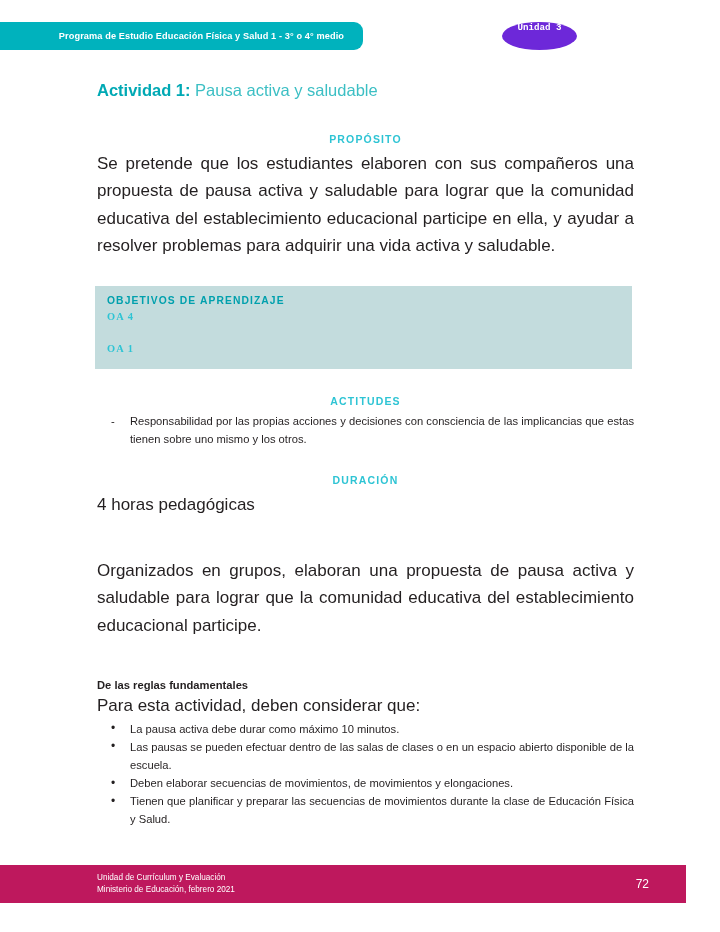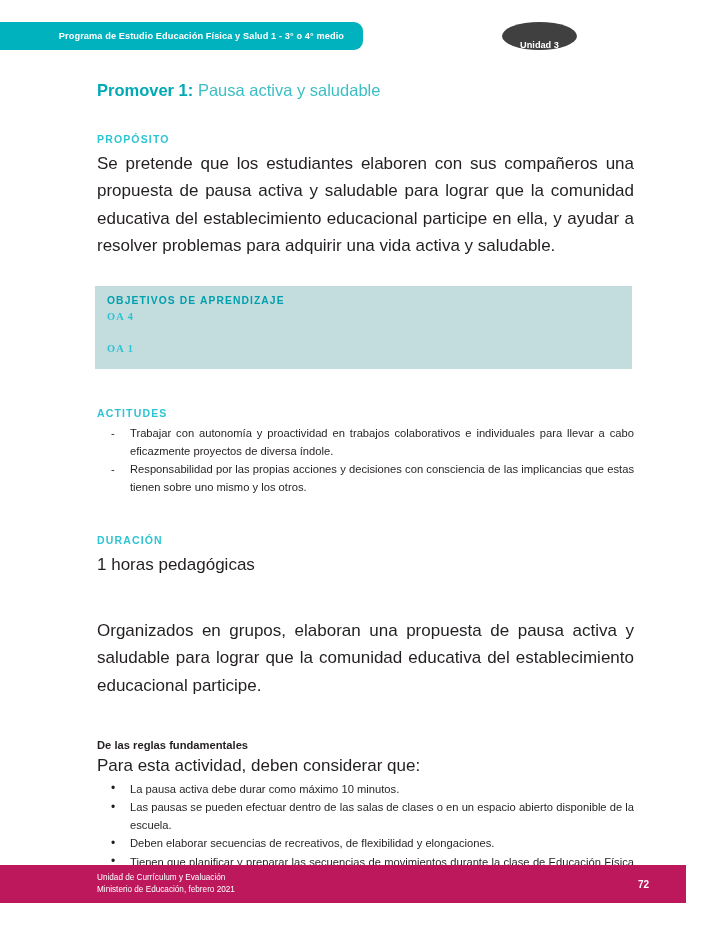--- a/index.html
+++ b/index.html
@@ -47,25 +47,26 @@
     letter-spacing: 0.1px;
     white-space: nowrap;
   }
 
   .unit-badge {
     position: absolute;
     right: 35px;
     top: 22px;
     width: 75px;
     height: 28px;
-    background: #404040;
+    background: #6d28d9;
     border-radius: 50%;
     display: flex;
-    align-items: flex-end;
+    align-items: flex-start;
     justify-content: center;
+    font-family: Liberation Mono, monospace;
   }
   .unit-badge-text {
     color: #ffffff;
     font-size: 9.2px;
     font-weight: bold;
     white-space: nowrap;
   }
 
   
   .content {
@@ -85,22 +86,23 @@
   .activity-title .lead {
     font-weight: bold;
     color: #00a9b4;
   }
 
   .section-heading {
     color: #2ec4d4;
     font-size: 10.5px;
     font-weight: bold;
     letter-spacing: 1.15px;
-    margin: 12px 0 5px 0;
+    margin: 0 0 5px 0;
     text-transform: uppercase;
+    text-align: center;
   }
 
   p.body-text {
     margin: 0;
     font-size: 17px;
     line-height: 1.62;
     text-align: justify;
     color: #231f20;
   }
 
@@ -186,91 +188,90 @@
     padding: 0 37px 0 97px;
   }
   .footer-left {
     color: #ffffff;
     font-size: 8.2px;
     line-height: 1.45;
     flex: 1;
   }
   .footer-page {
     color: #ffffff;
-    font-size: 10px;
-    font-weight: bold;
+    font-size: 12px;
+    font-weight: normal;
     margin-left: 9px;
   }
 </style>
 </head>
 <body>
 
 <div class="page">
 
   <div class="header-band">
     <span class="header-band-text">Programa de Estudio Educación Física y Salud 1 - 3° o 4° medio</span>
   </div>
 
   <div class="unit-badge">
     <span class="unit-badge-text">Unidad 3</span>
   </div>
 
   <div class="content">
 
-    <h1 class="activity-title"><span class="lead">Promover 1:</span><span> Pausa activa y saludable</span></h1>
+    <h1 class="activity-title"><span class="lead">Actividad 1:</span><span> Pausa activa y saludable</span></h1>
 
     <div>
       <div class="section-heading">PROPÓSITO</div>
       <p class="body-text">Se pretende que los estudiantes elaboren con sus compañeros una propuesta de pausa activa y saludable para lograr que la comunidad educativa del establecimiento educacional participe en ella, y ayudar a resolver problemas para adquirir una vida activa y saludable.</p>
     </div>
 
     <div class="block-gap-lg"></div>
 
     <div class="oa-box">
       <div class="oa-box-title">OBJETIVOS DE APRENDIZAJE</div>
       <div class="oa-code">OA 4</div>
       <div class="oa-gap"></div>
       <div class="oa-code">OA 1</div>
     </div>
 
     <div class="block-gap-lg"></div>
 
     <div>
       <div class="section-heading">ACTITUDES</div>
       <ul class="dash-list">
-        <li>Trabajar con autonomía y proactividad en trabajos colaborativos e individuales para llevar a cabo eficazmente proyectos de diversa índole.</li>
         <li>Responsabilidad por las propias acciones y decisiones con consciencia de las implicancias que estas tienen sobre uno mismo y los otros.</li>
       </ul>
     </div>
 
     <div class="block-gap-lg"></div>
 
     <div>
       <div class="section-heading">DURACIÓN</div>
-      <p class="body-text">1 horas pedagógicas</p>
+      <p class="body-text">4 horas pedagógicas</p>
     </div>
 
     <div class="block-gap-lg"></div>
     <div class="block-gap-sm"></div>
 
     <div>
       <p class="body-text">Organizados en grupos, elaboran una propuesta de pausa activa y saludable para lograr que la comunidad educativa del establecimiento educacional participe.</p>
 
       <div class="block-gap-md"></div>
 
 
       <div class="block-gap-md"></div>
 
       <div class="sub-heading">De las reglas fundamentales</div>
       <p class="body-text">Para esta actividad, deben considerar que:</p>
 
       <ul class="dot-list">
         <li>La pausa activa debe durar como máximo 10 minutos.</li>
         <li>Las pausas se pueden efectuar dentro de las salas de clases o en un espacio abierto disponible de la escuela.</li>
-        <li>Deben elaborar secuencias de recreativos, de flexibilidad y elongaciones.</li>
+        <li>Deben elaborar secuencias de movimientos, de movimientos y elongaciones.</li>
         <li>Tienen que planificar y preparar las secuencias de movimientos durante la clase de Educación Física y Salud.</li>
       </ul>
     </div>
 
   </div>
 
   <div class="footer-band">
     <div class="footer-left">
       <div>Unidad de Currículum y Evaluación</div>
       <div>Ministerio de Educación, febrero 2021</div>

